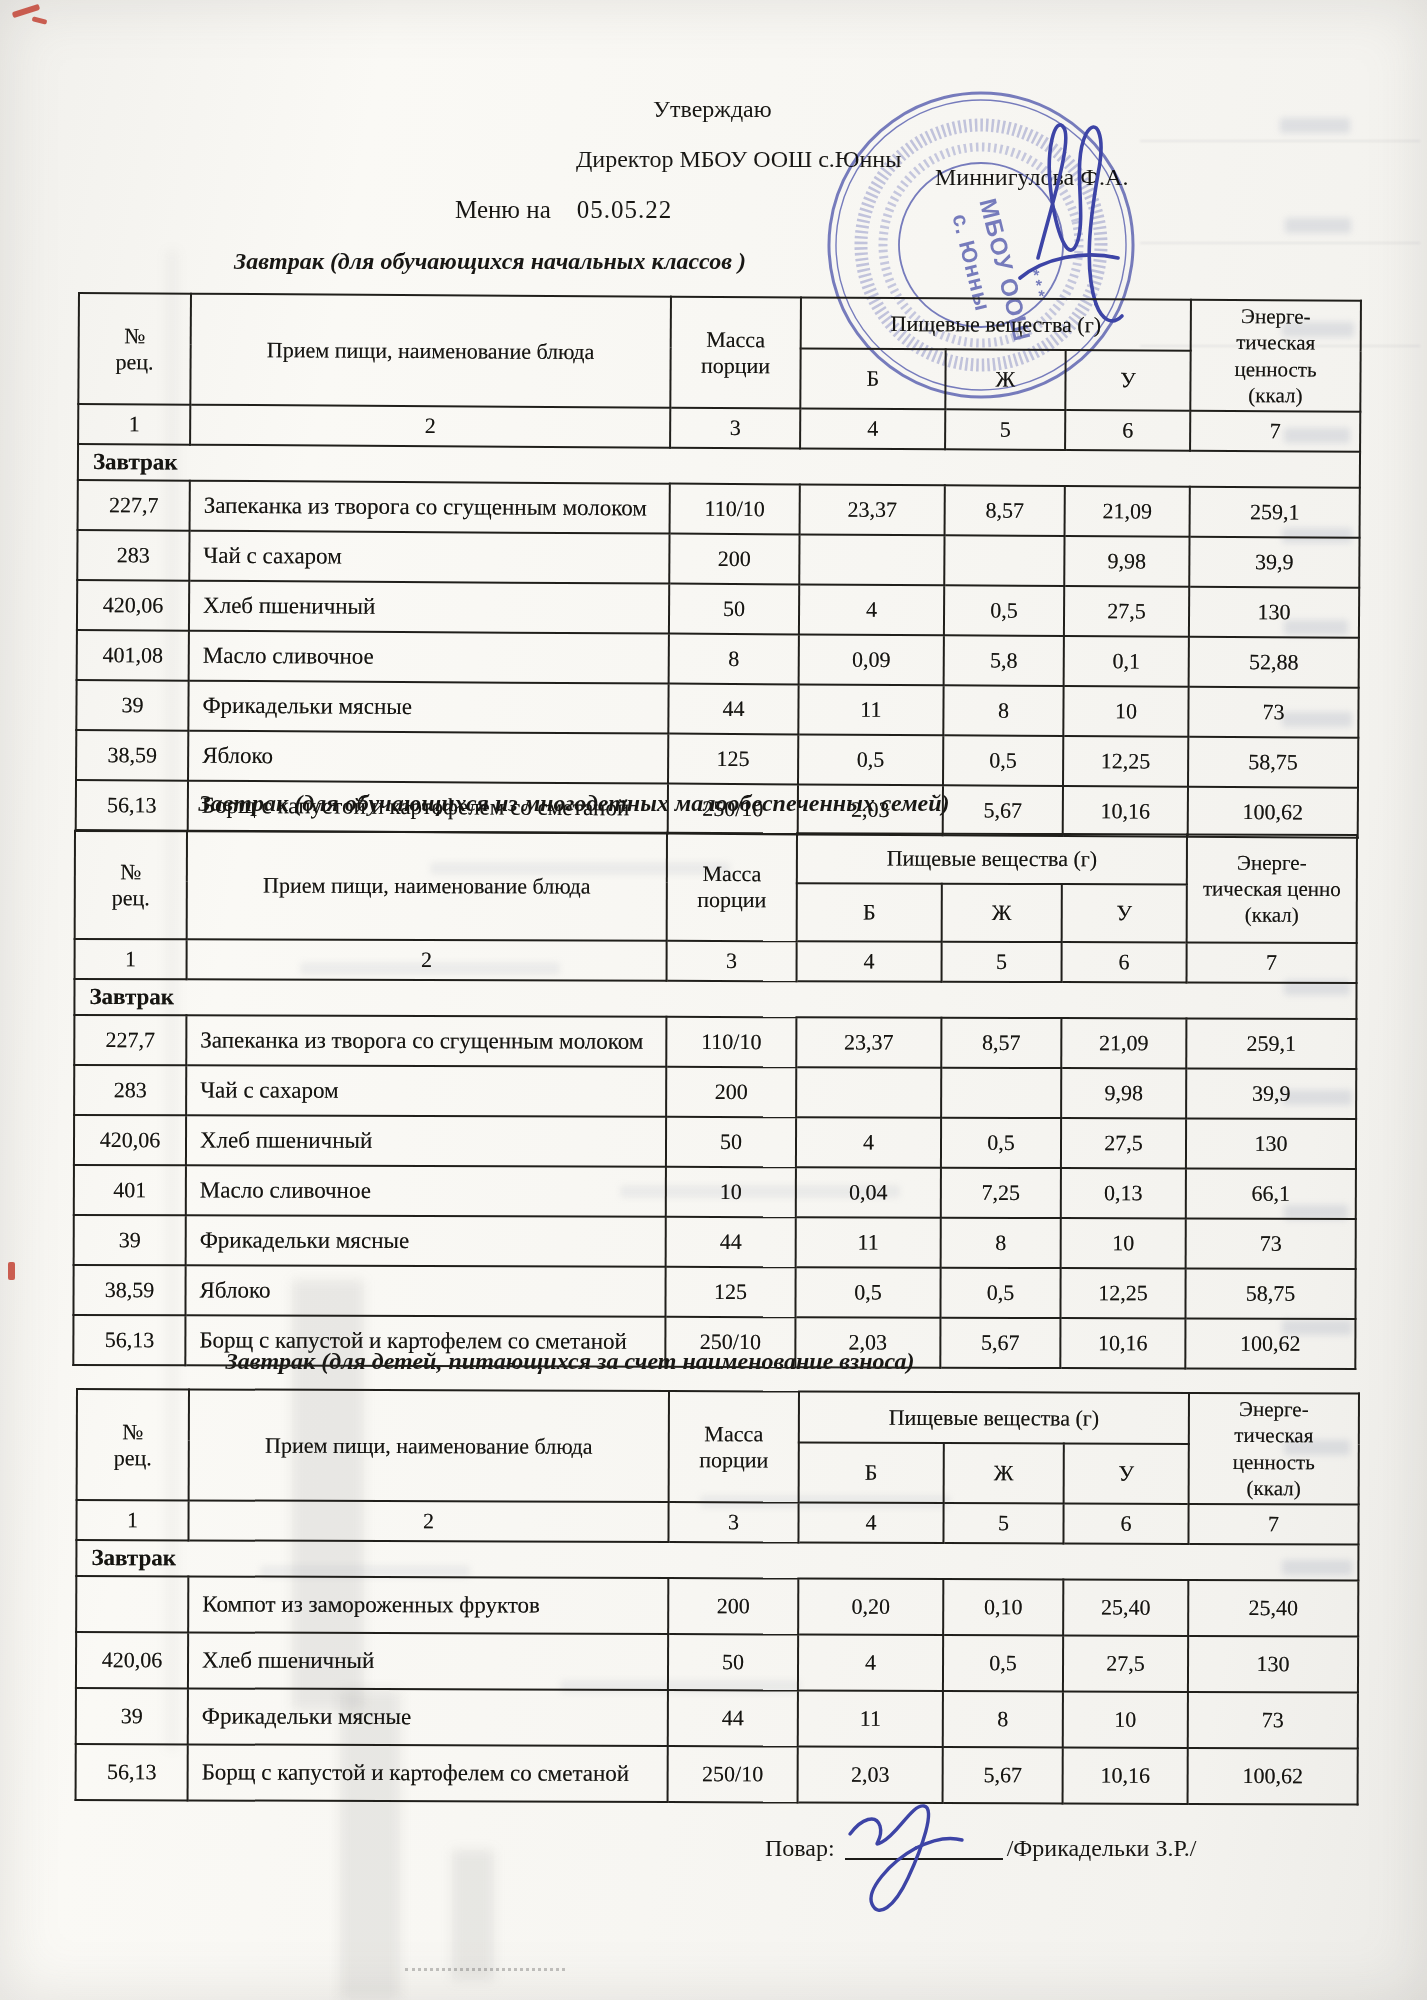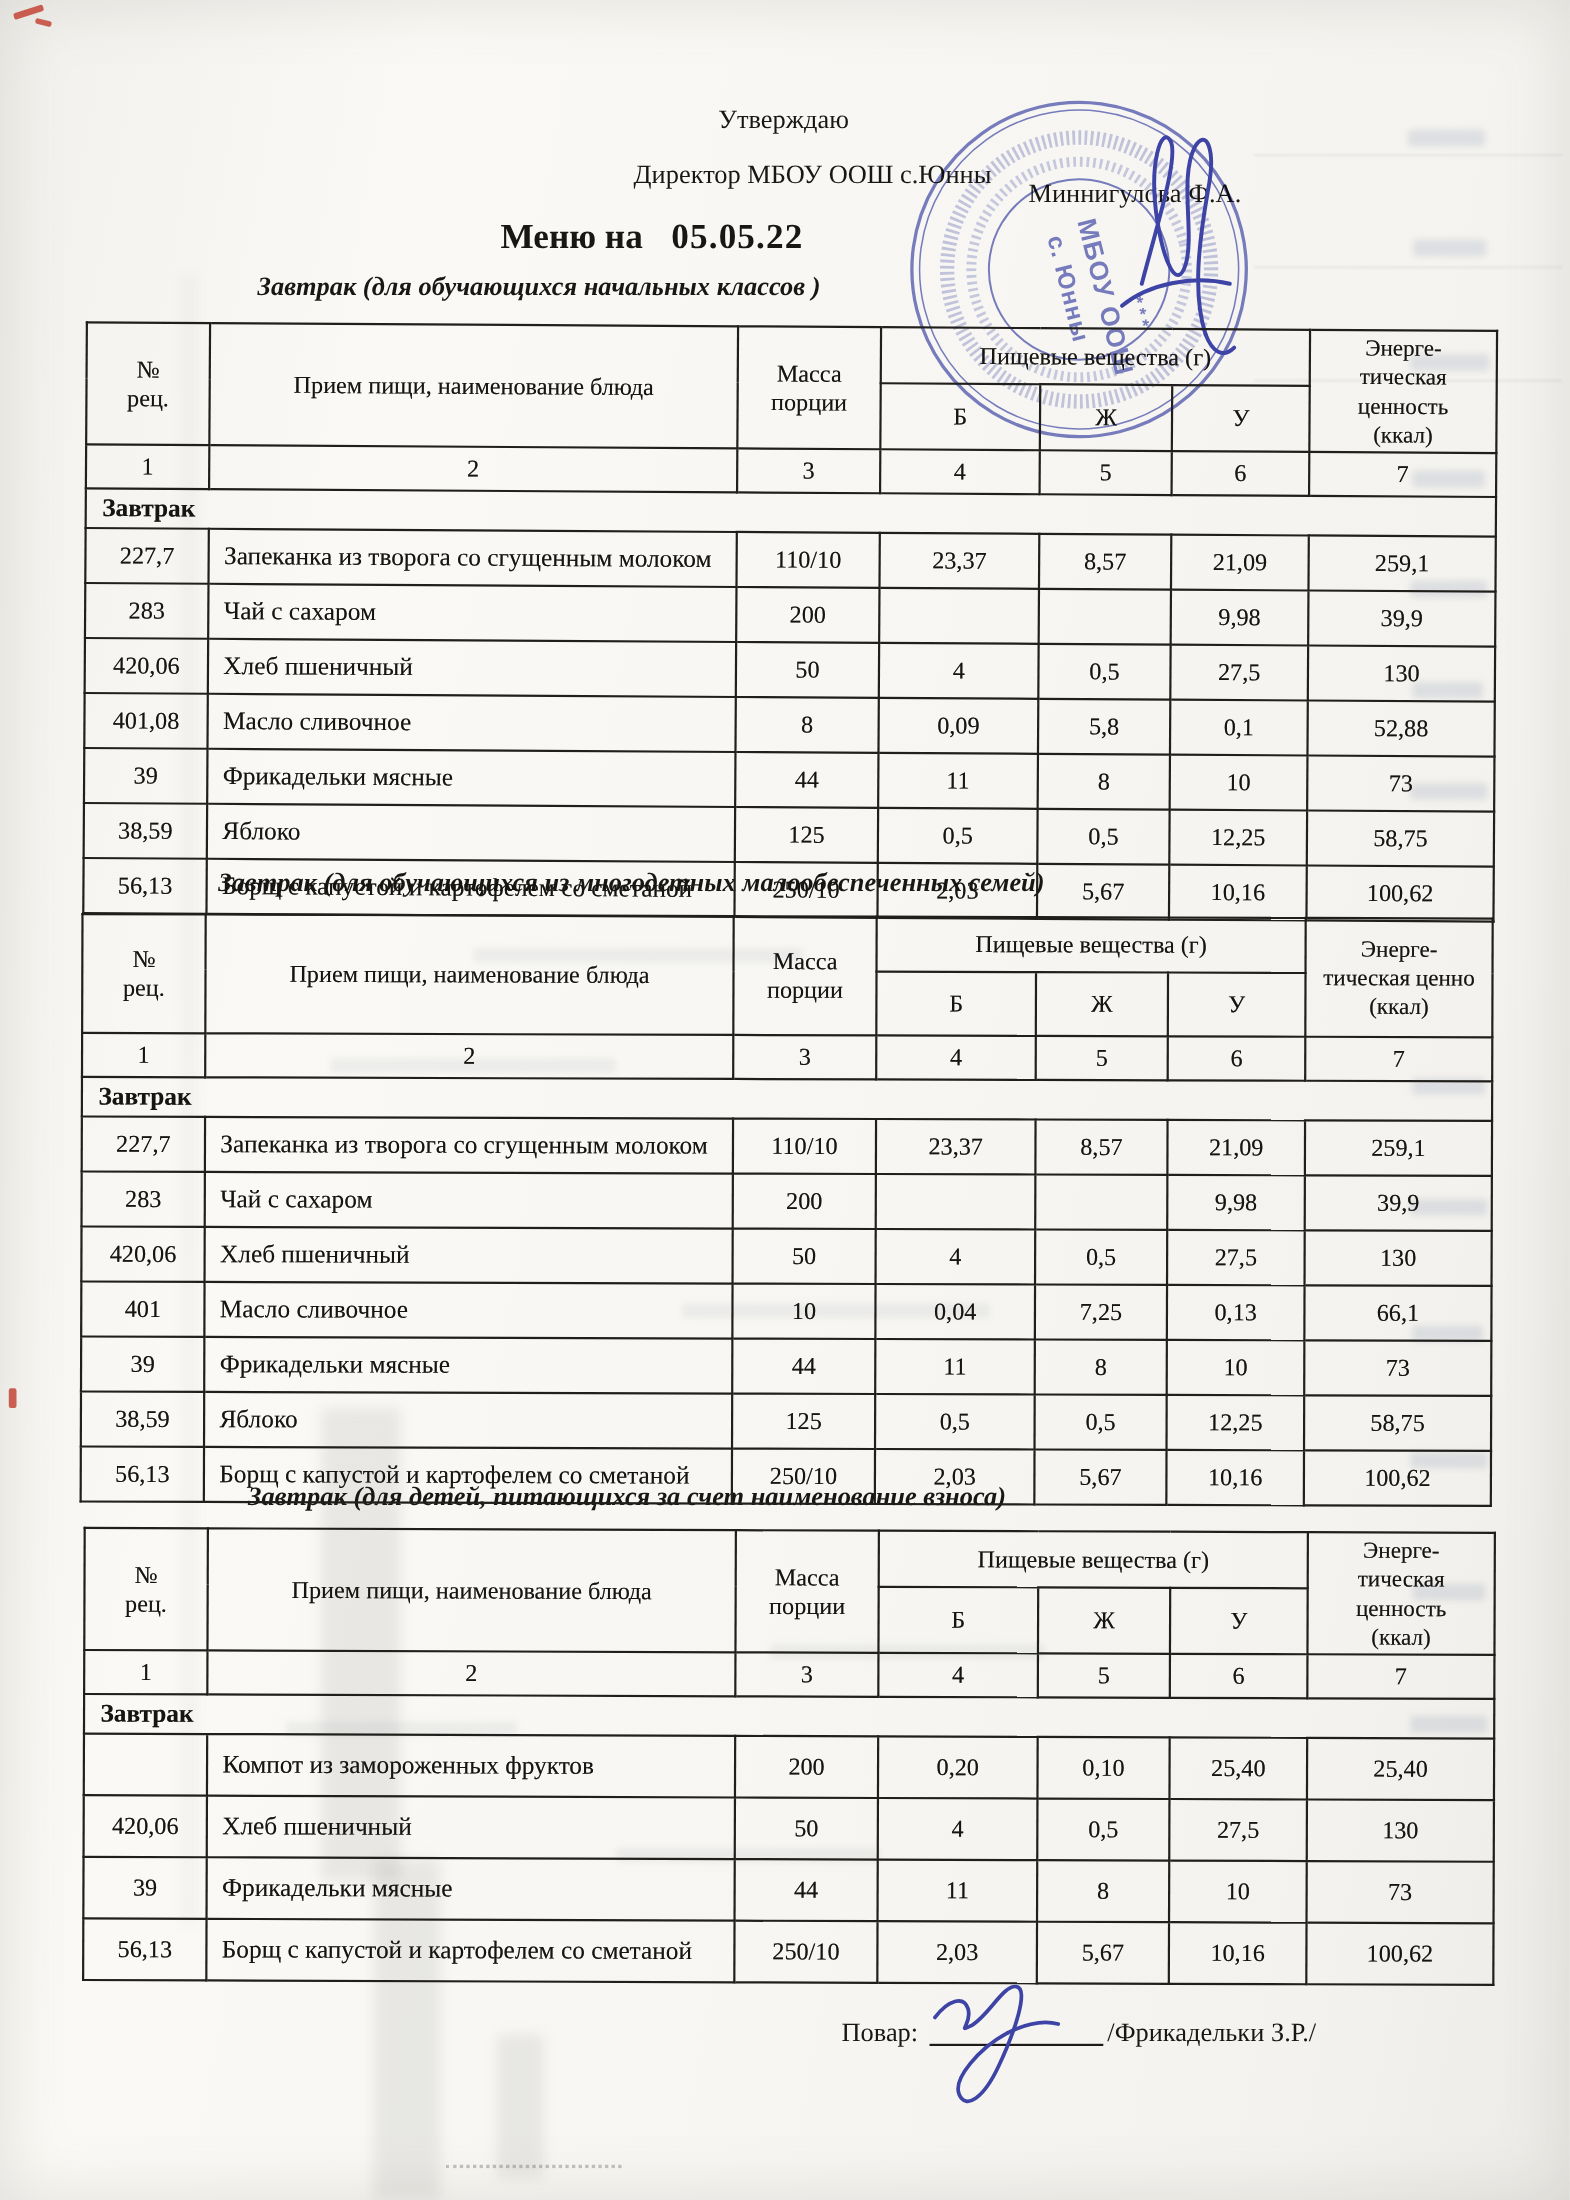--- a/index.html
+++ b/index.html
@@ -19,21 +19,21 @@
   .ghostline{position:absolute;height:2px;background:rgba(150,152,158,0.14);filter:blur(1px);}
   .ghostblob{position:absolute;height:15px;background:rgba(130,140,168,0.20);filter:blur(3px);border-radius:3px;}
   .ghostbar{position:absolute;height:13px;background:rgba(125,135,160,0.10);filter:blur(3px);border-radius:3px;}
   .redmark{position:absolute;background:#c0392b;border-radius:2px;opacity:0.8;}
   .dotline{position:absolute;border-bottom:3px dotted rgba(90,90,88,0.35);}
   
   .hdr-abs{position:absolute;white-space:nowrap;}
   .approve{left:653px;top:96px;font-size:24px;}
   .director{left:576px;top:146px;font-size:24px;}
   .director-name{left:935px;top:148px;font-size:24px;margin-top:16px;}
-  .menuline{left:455px;top:196px;font-size:32px;font-weight:bold;display:flex;gap:26px;}
+  .menuline{left:455px;top:196px;font-size:25px;font-weight:normal;display:flex;gap:26px;}
   .menuline .date{letter-spacing:1px;}
   
   .tbl-title{position:absolute;font-size:24px;font-weight:bold;text-align:center;white-space:nowrap;font-style:italic;}
   .title-1{left:120px;top:248px;width:740px;}
   .title-2{left:124px;top:790px;width:900px;}
   .title-3{left:130px;top:1348px;width:880px;}
   
   .tbl-wrap{position:absolute;}
   .tw1{left:78px;top:292px;transform:rotate(0.35deg);transform-origin:left top;}
   .tw2{left:74px;top:830px;transform:rotate(0.18deg);transform-origin:left top;}

